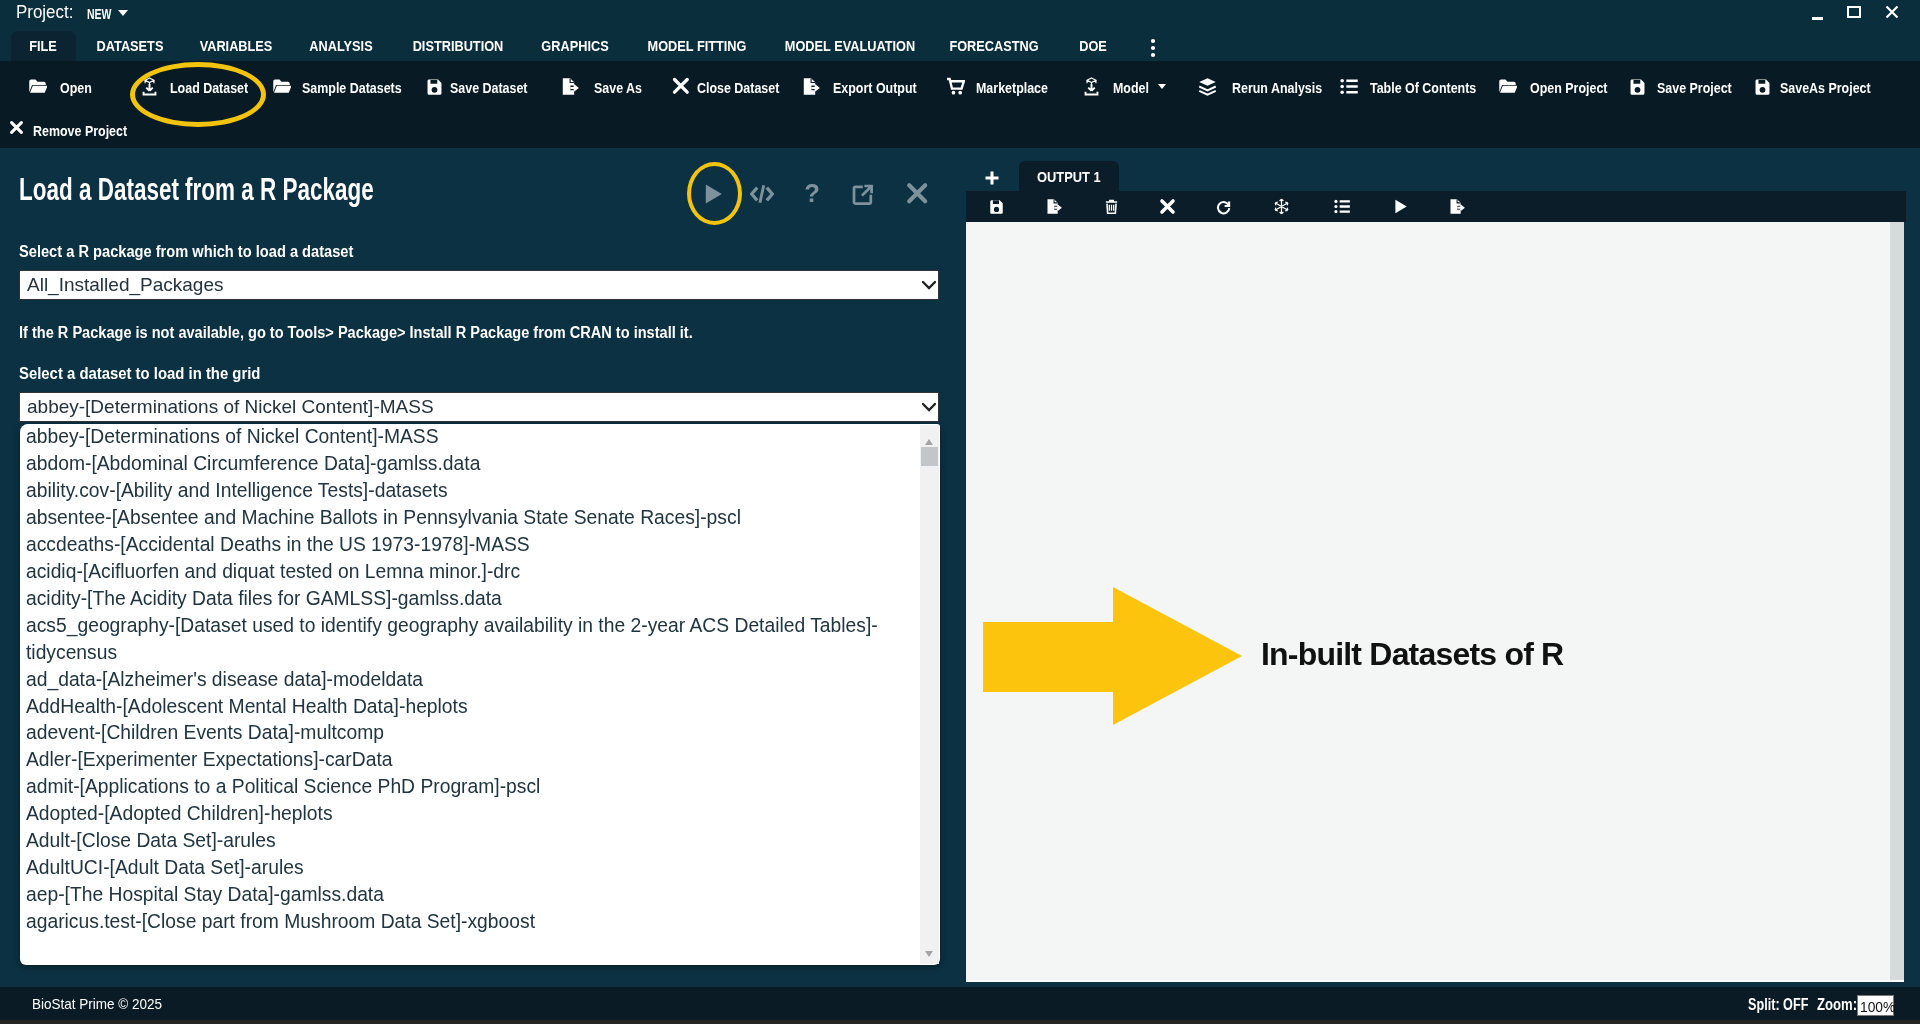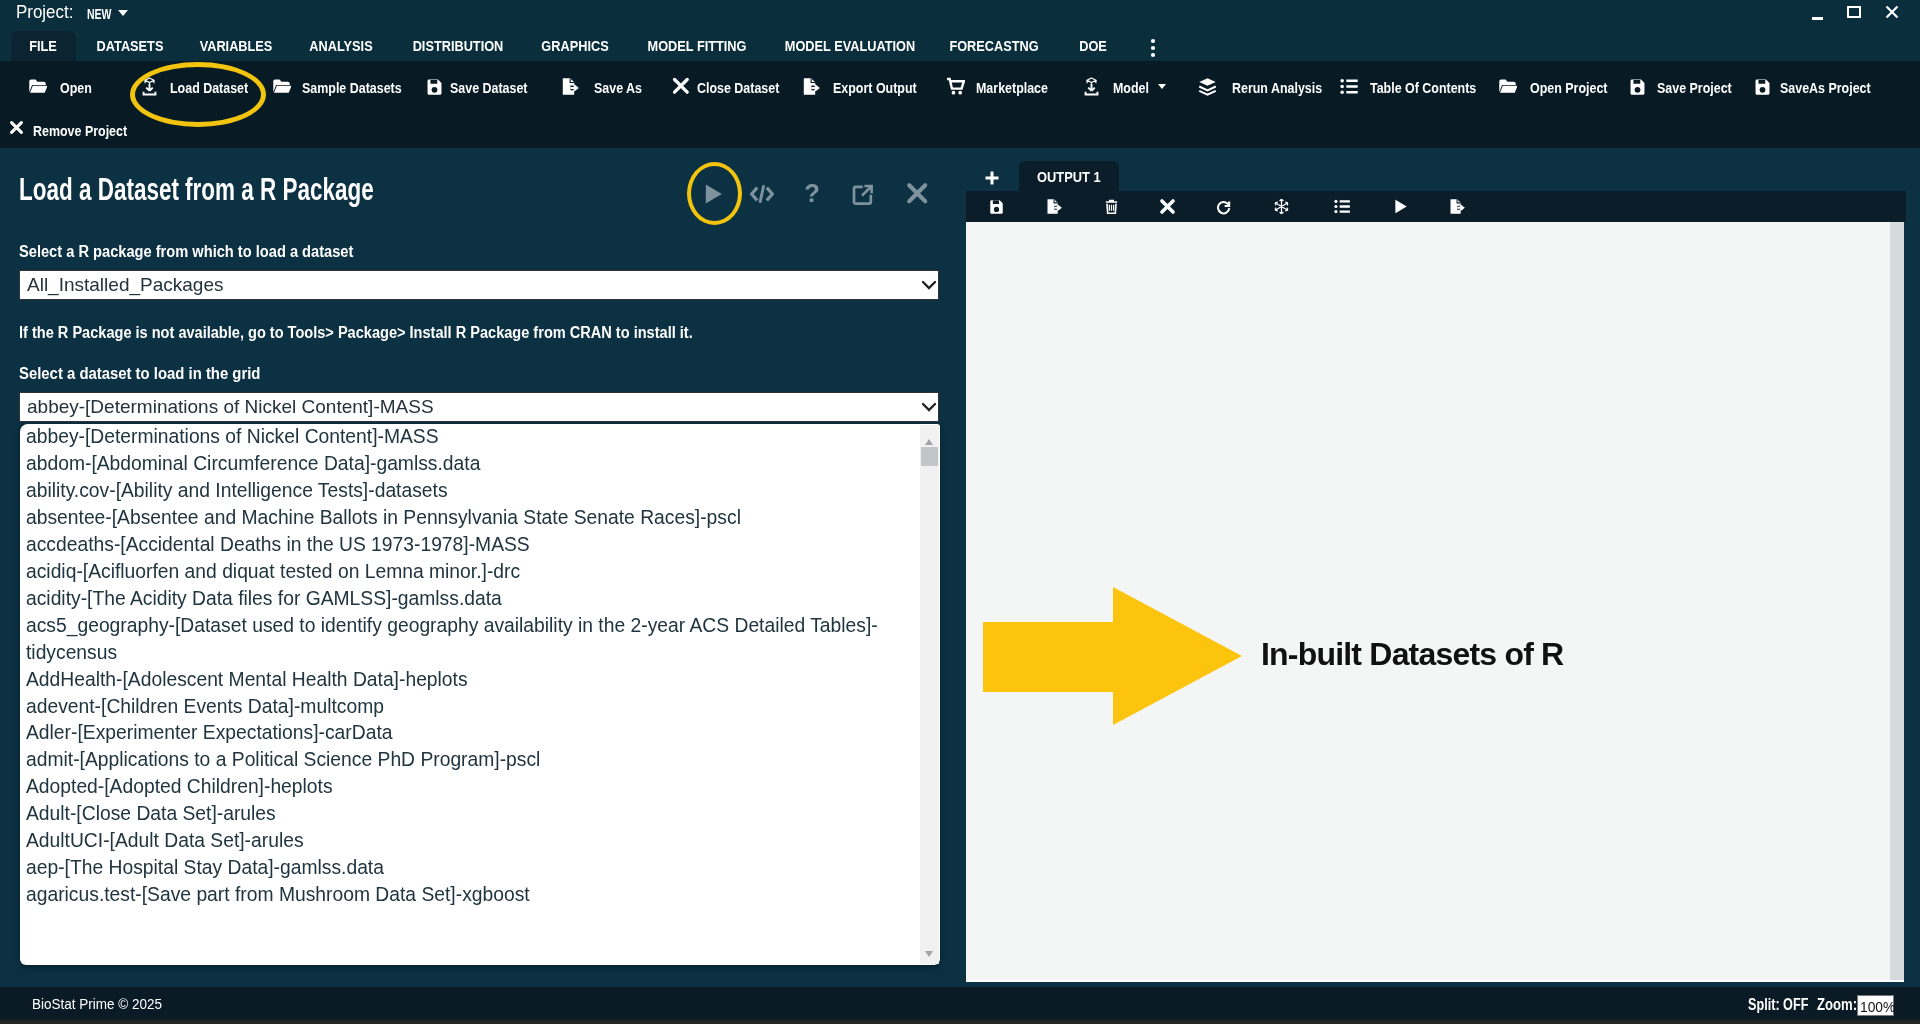--- a/index.html
+++ b/index.html
@@ -218,29 +218,30 @@
 <div class="abs" style="left:20px;top:424px;width:920px;height:541px;background:#fff;border-radius:8px 3px 6px 6px;box-shadow:0 2px 6px rgba(0,0,0,0.4);"></div>
 <div id="list" class="abs" style="left:26px;top:424px;width:880px;height:539px;font-size:19.3px;color:#20353f;line-height:26.95px;">
     <div>abbey-[Determinations of Nickel Content]-MASS</div>
     <div>abdom-[Abdominal Circumference Data]-gamlss.data</div>
     <div>ability.cov-[Ability and Intelligence Tests]-datasets</div>
     <div>absentee-[Absentee and Machine Ballots in Pennsylvania State Senate Races]-pscl</div>
     <div>accdeaths-[Accidental Deaths in the US 1973-1978]-MASS</div>
     <div>acidiq-[Acifluorfen and diquat tested on Lemna minor.]-drc</div>
     <div>acidity-[The Acidity Data files for GAMLSS]-gamlss.data</div>
     <div>acs5_geography-[Dataset used to identify geography availability in the 2-year ACS Detailed Tables]-tidycensus</div>
+    <div>ad_data-[Alzheimer's disease data]-modeldata</div>
     <div>AddHealth-[Adolescent Mental Health Data]-heplots</div>
     <div>adevent-[Children Events Data]-multcomp</div>
     <div>Adler-[Experimenter Expectations]-carData</div>
     <div>admit-[Applications to a Political Science PhD Program]-pscl</div>
     <div>Adopted-[Adopted Children]-heplots</div>
     <div>Adult-[Close Data Set]-arules</div>
     <div>AdultUCI-[Adult Data Set]-arules</div>
     <div>aep-[The Hospital Stay Data]-gamlss.data</div>
-    <div>agaricus.test-[Save part from Mushroom Data Set]-xgboost</div>
+    <div>agaricus.test-[Close part from Mushroom Data Set]-xgboost</div>
   </div>
 
 <div class="abs" style="left:920px;top:425px;width:19px;height:539px;background:#f1f1f1;"></div>
 <div class="abs" style="left:925px;top:439px;width:0;height:0;border-left:4.5px solid transparent;border-right:4.5px solid transparent;border-bottom:6px solid #a4a4a4;"></div>
 <div class="abs" style="left:921px;top:447px;width:17px;height:19px;background:#c2c6c9;"></div>
 <div class="abs" style="left:925px;top:951px;width:0;height:0;border-left:4.5px solid transparent;border-right:4.5px solid transparent;border-top:6px solid #a4a4a4;"></div>
 
 <div class="abs" style="left:985px;top:171px;">
     <svg width="14" height="14" viewBox="0 0 14 14">
       <path d="M7 0.5 V13.5 M0.5 7 H13.5" stroke="#fff" stroke-width="3"></path>

